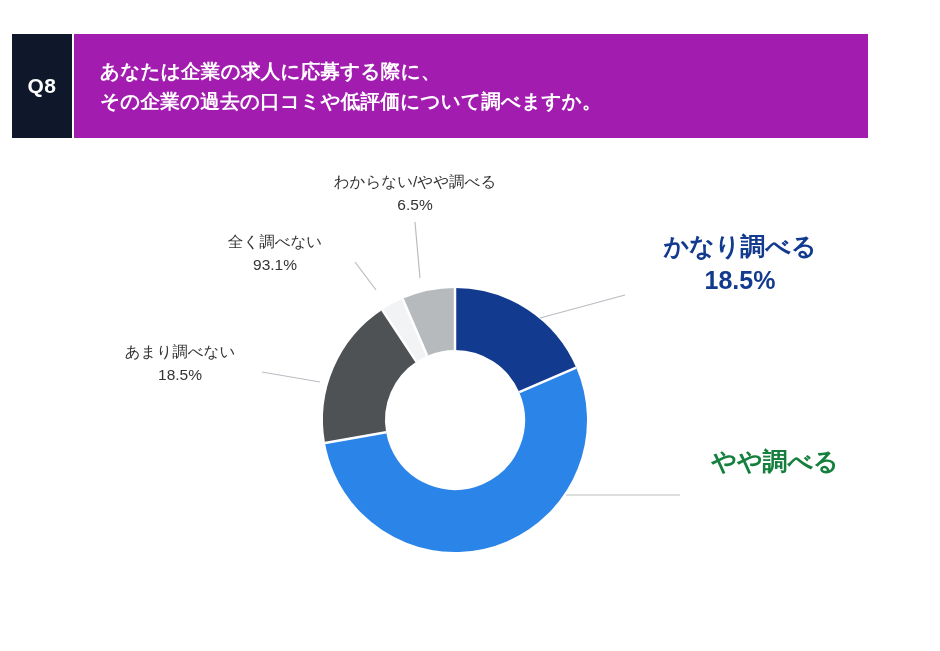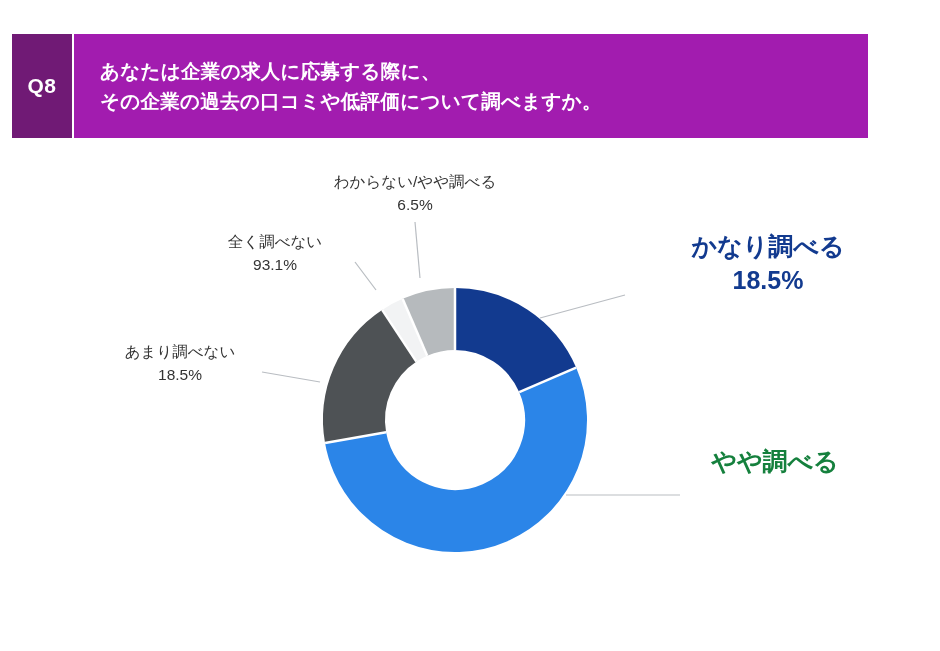--- a/index.html
+++ b/index.html
@@ -27,21 +27,21 @@
     position: absolute;
     left: 12px;
     top: 34px;
     width: 856px;
     height: 104px;
     display: flex;
     align-items: stretch;
   }
   .qbadge {
     width: 60px;
-    background: #701a75;
+    background: #0f172a;
     color: #ffffff;
     display: flex;
     align-items: center;
     justify-content: center;
     font-size: 21px;
     font-weight: bold;
     letter-spacing: .5px;
   }
   .qtitle {
     flex: 1;
@@ -215,21 +215,21 @@
     <div class="lbl" style="left:190px; top:80px; width:170px;">
       <span>全く調べない</span>
       <span class="pct">93.1%</span>
     </div>
 
     <div class="lbl" style="left:95px; top:190px; width:170px;">
       <span>あまり調べない</span>
       <span class="pct">18.5%</span>
     </div>
 
-    <div class="big-lbl navy" style="left:648px; top:80px; width:240px;">
+    <div class="big-lbl navy" style="left:620px; top:80px; width:240px;">
       <span class="name">かなり調べる</span>
       <span class="pct">18.5%</span>
     </div>
 
     <div class="big-lbl blue" style="left:660px; top:295px; width:230px;">
       <span class="name">やや調べる</span>
     </div>
   </div>
 
 </div>

